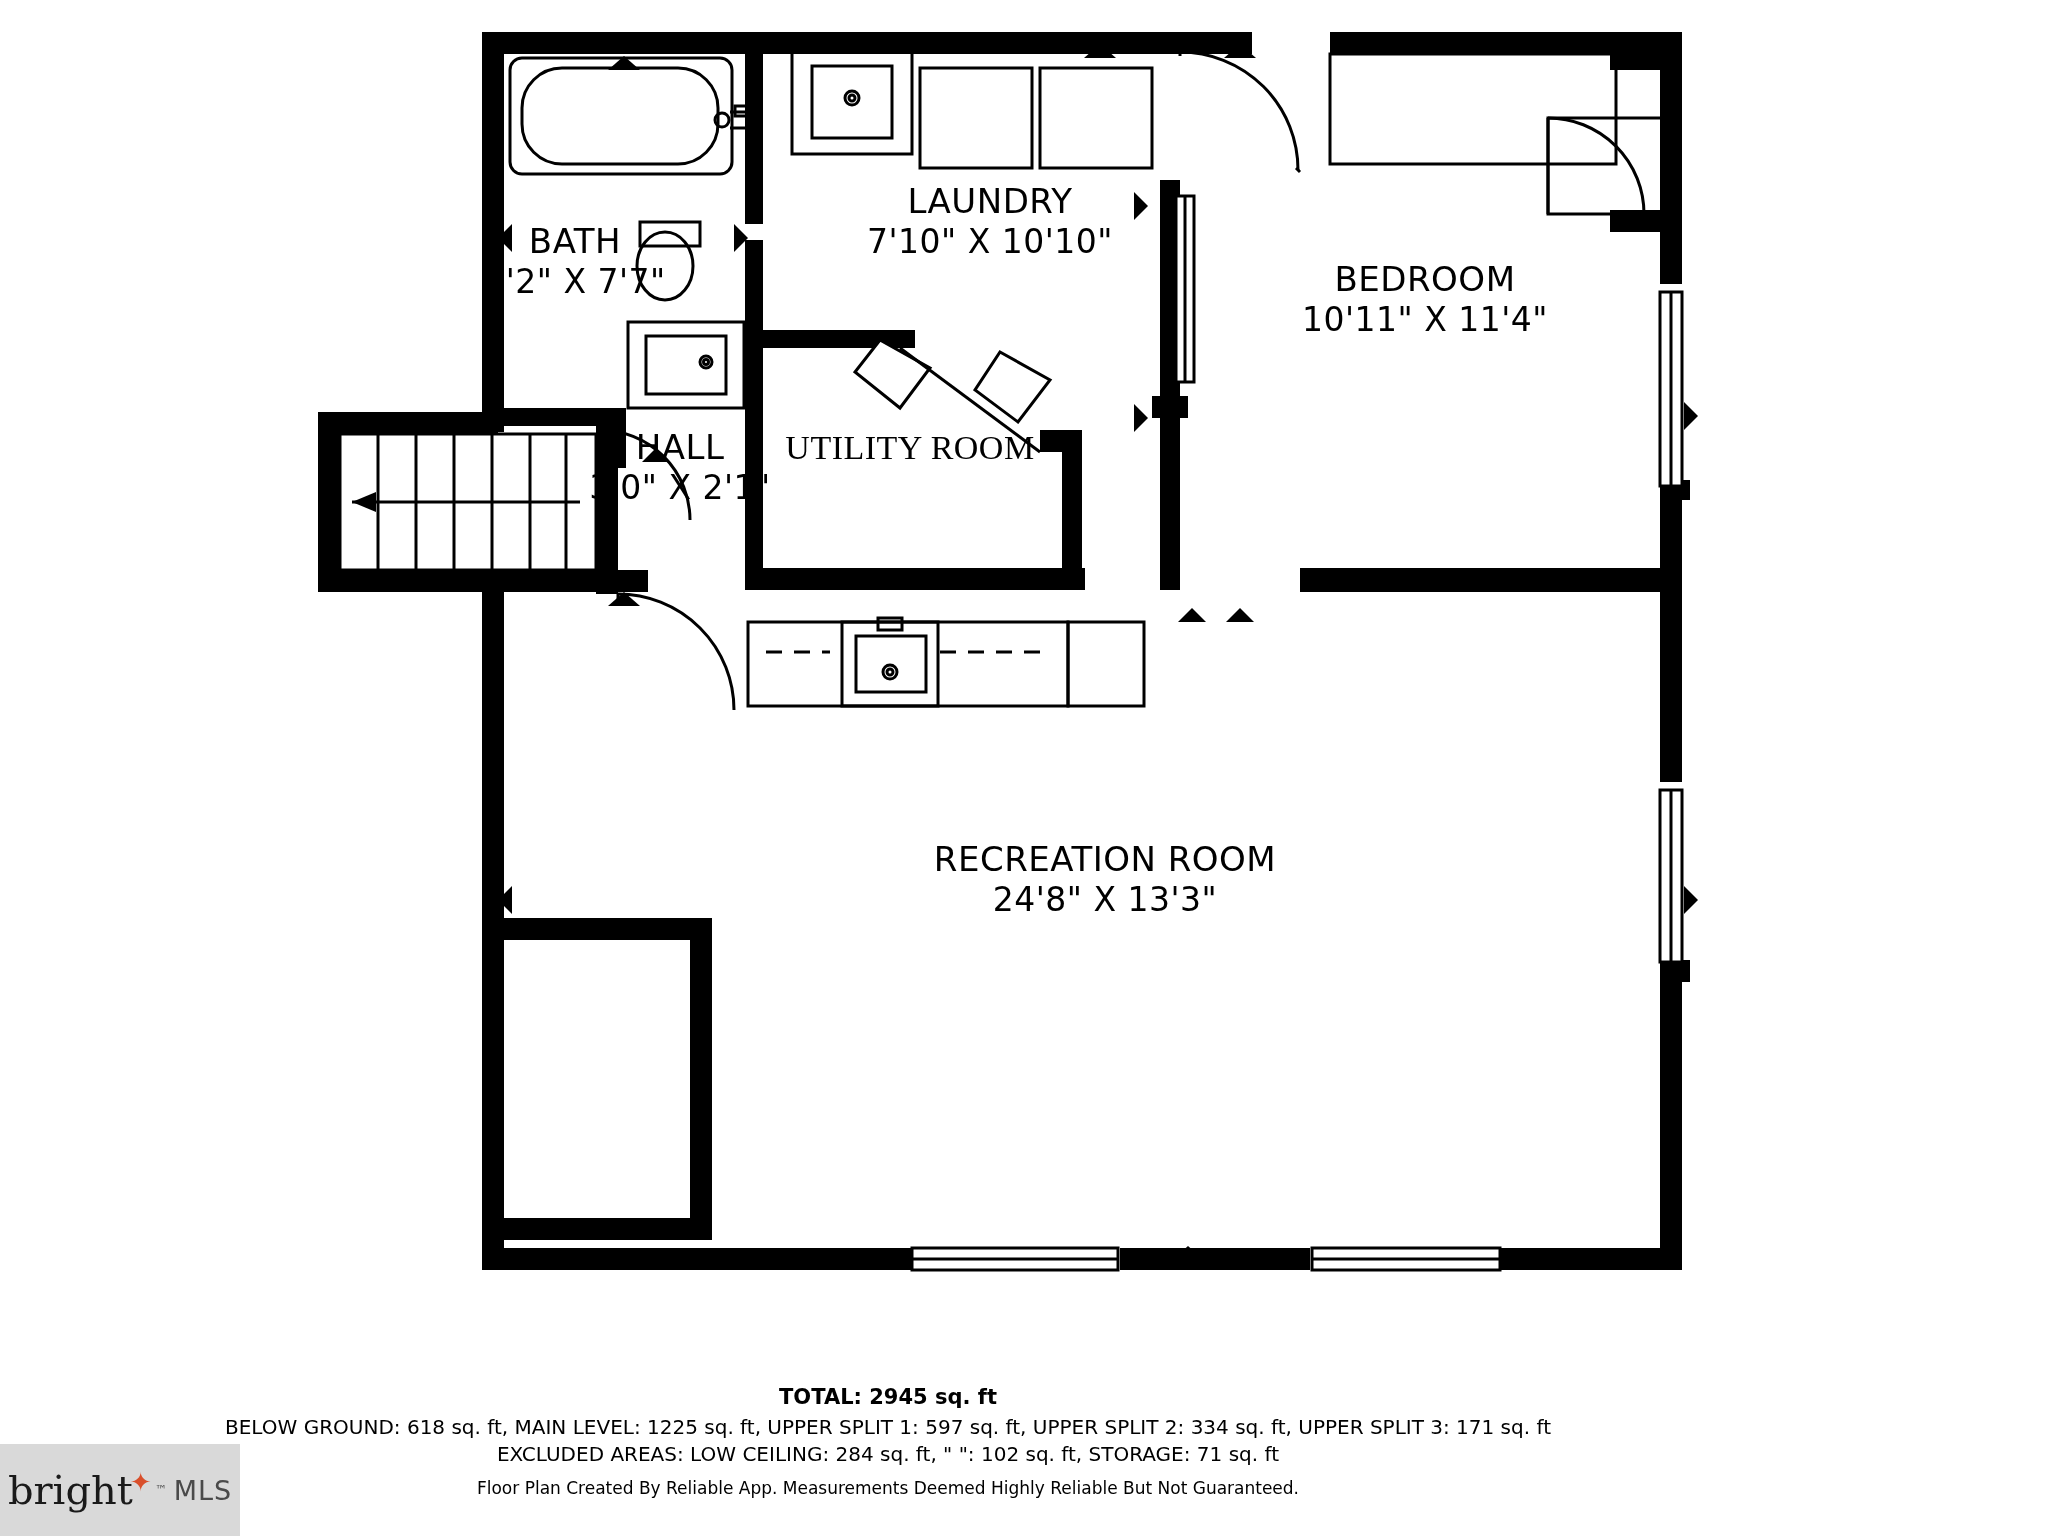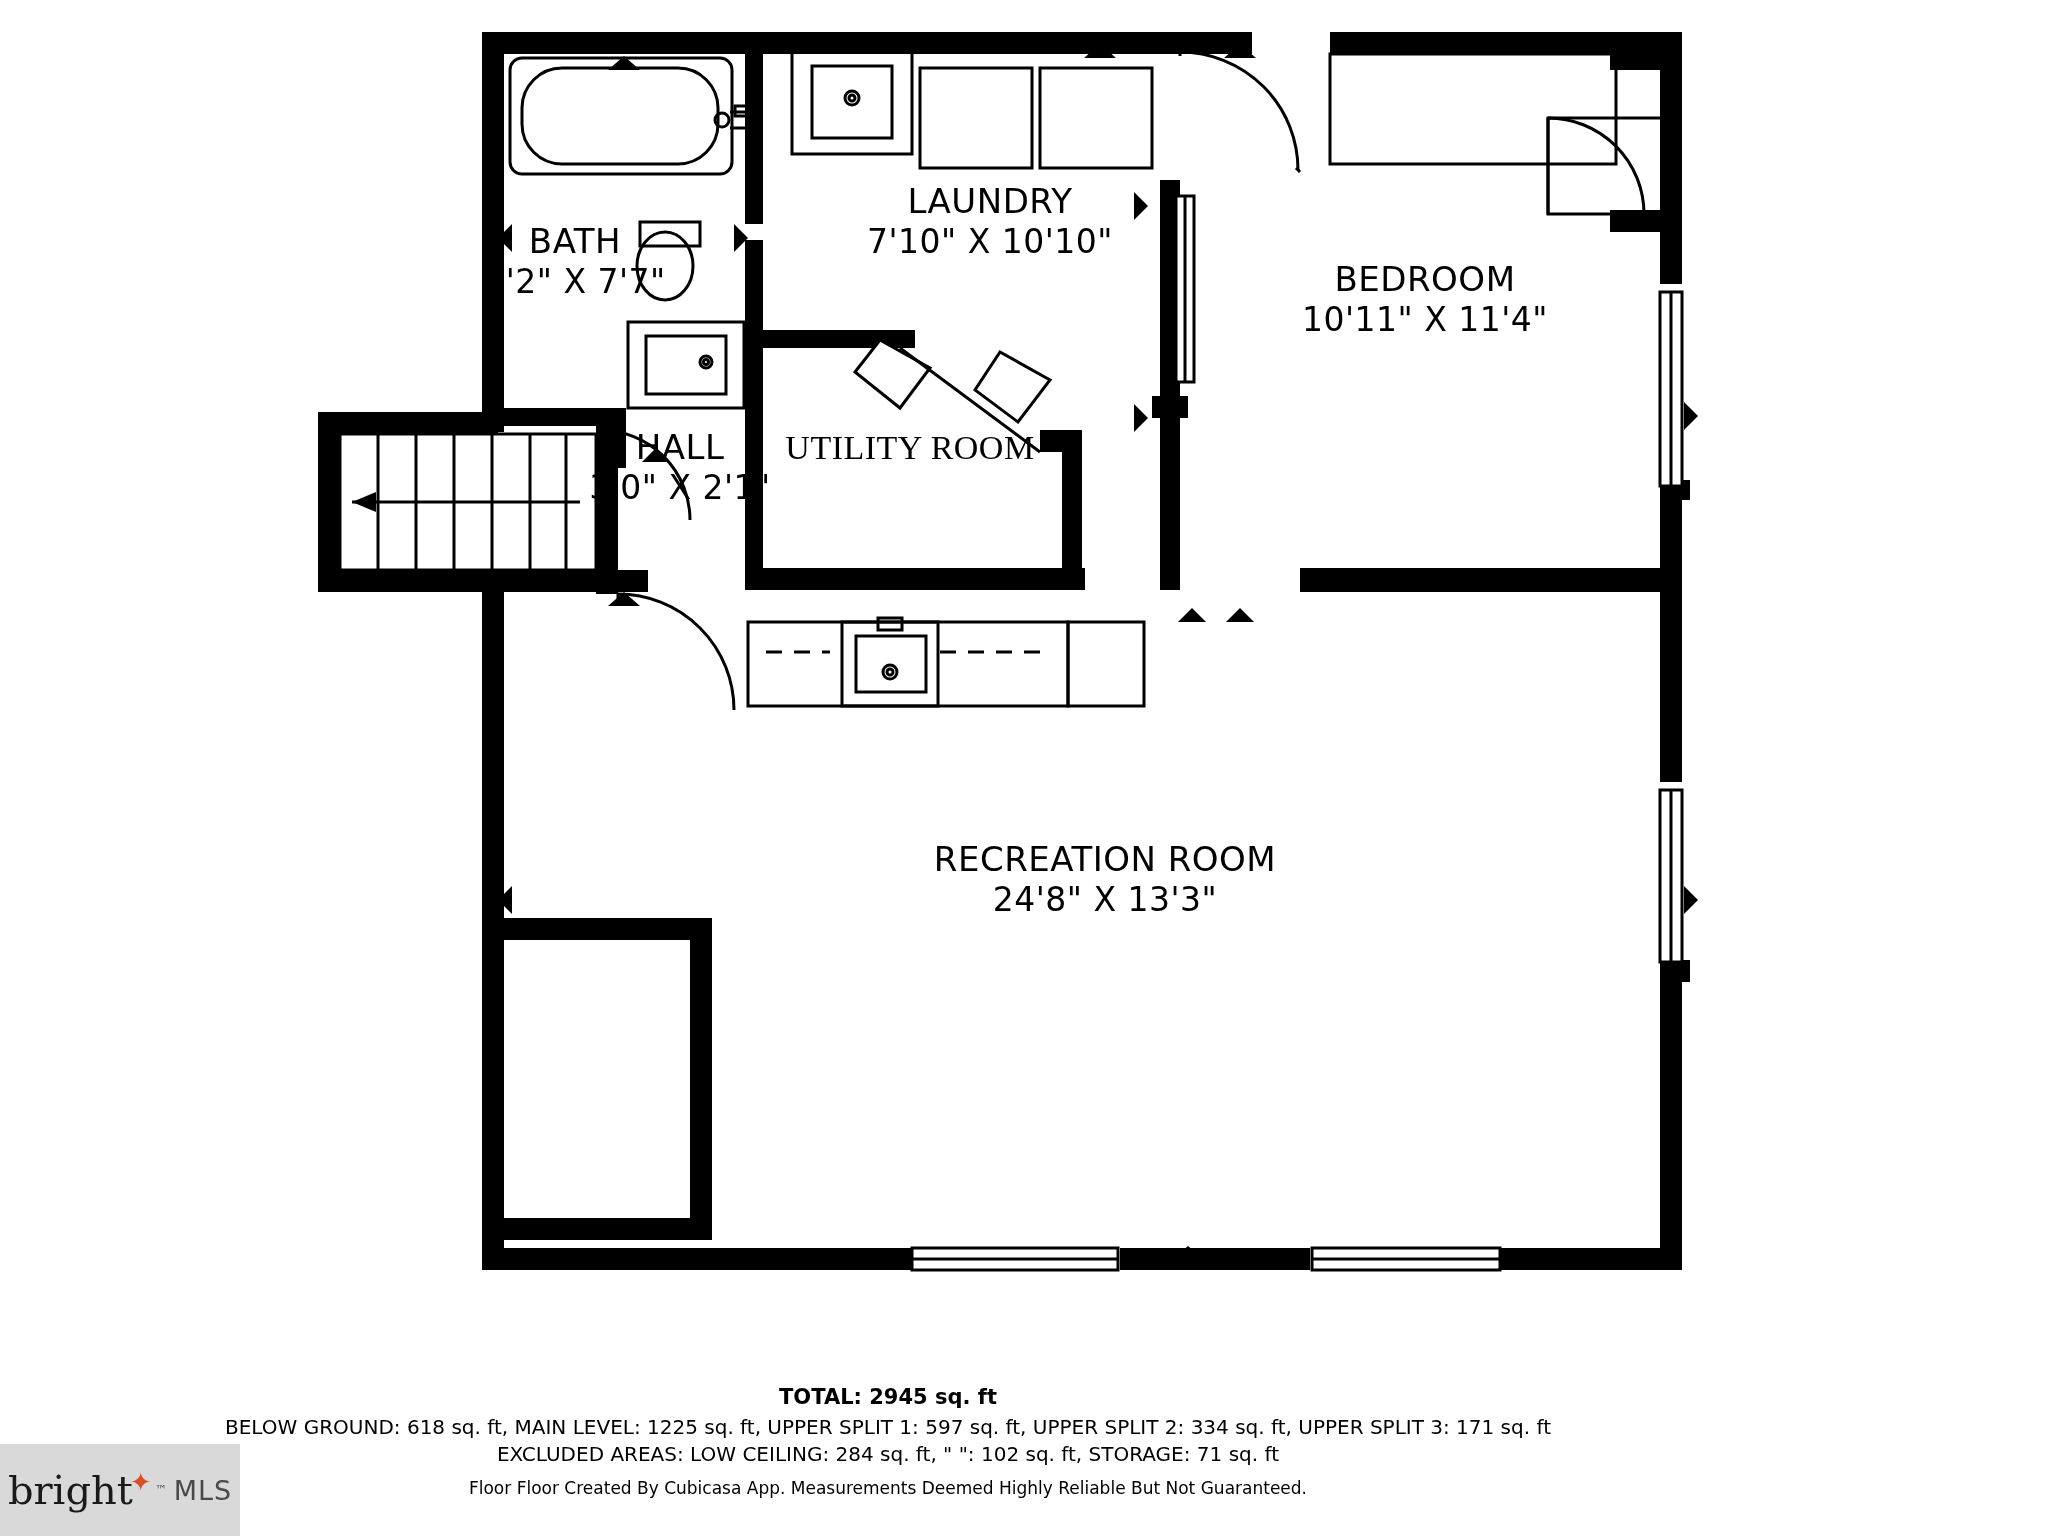--- a/index.html
+++ b/index.html
@@ -311,20 +311,20 @@
 </div>
 
 <div class="room-label" style="left:1105px; top:852px; transform:translate(-50%,-50%);margin-top:28px;">
   <span class="room-name">RECREATION ROOM</span>
   <span class="room-dims">24'8" X 13'3"</span>
 </div>
 
 <div class="footer footer-total">TOTAL: 2945 sq. ft</div>
 <div class="footer footer-line2">BELOW GROUND: 618 sq. ft, MAIN LEVEL: 1225 sq. ft, UPPER SPLIT 1: 597 sq. ft, UPPER SPLIT 2: 334 sq. ft, UPPER SPLIT 3: 171 sq. ft</div>
 <div class="footer footer-line3">EXCLUDED AREAS: LOW CEILING: 284 sq. ft, " ": 102 sq. ft, STORAGE: 71 sq. ft</div>
-<div class="footer footer-credit">Floor Floor Created By Cubicasa App. Measurements Deemed Highly Reliable But Not Guaranteed.</div>
+<div class="footer footer-credit">Floor Plan Created By Reliable App. Measurements Deemed Highly Reliable But Not Guaranteed.</div>
 
 <div class="logo">
   <span class="logo-text">bright</span>
     <span class="logo-star">✦</span>
     <span class="logo-tm">™</span>
     <span class="logo-mls">MLS</span>
 </div>
 
 </body></html>

